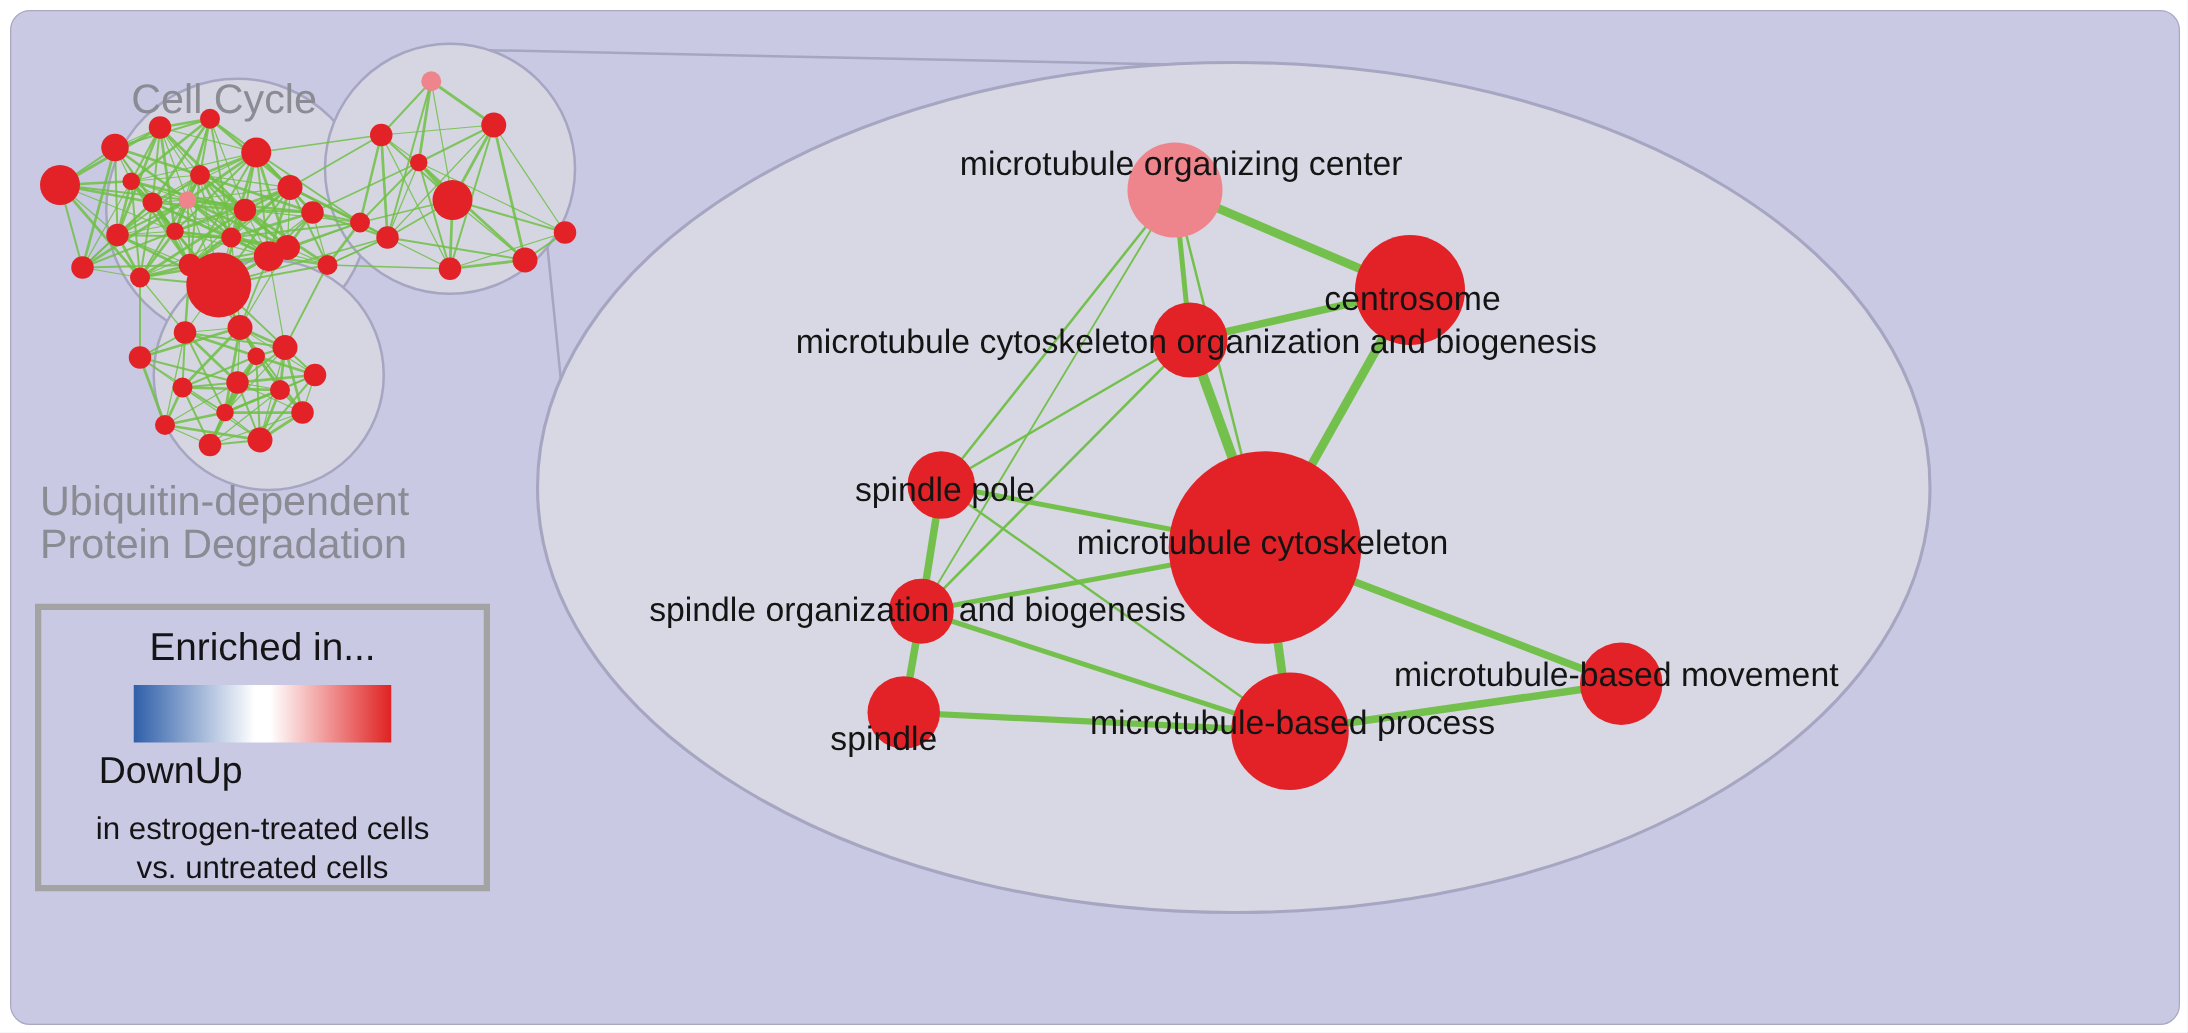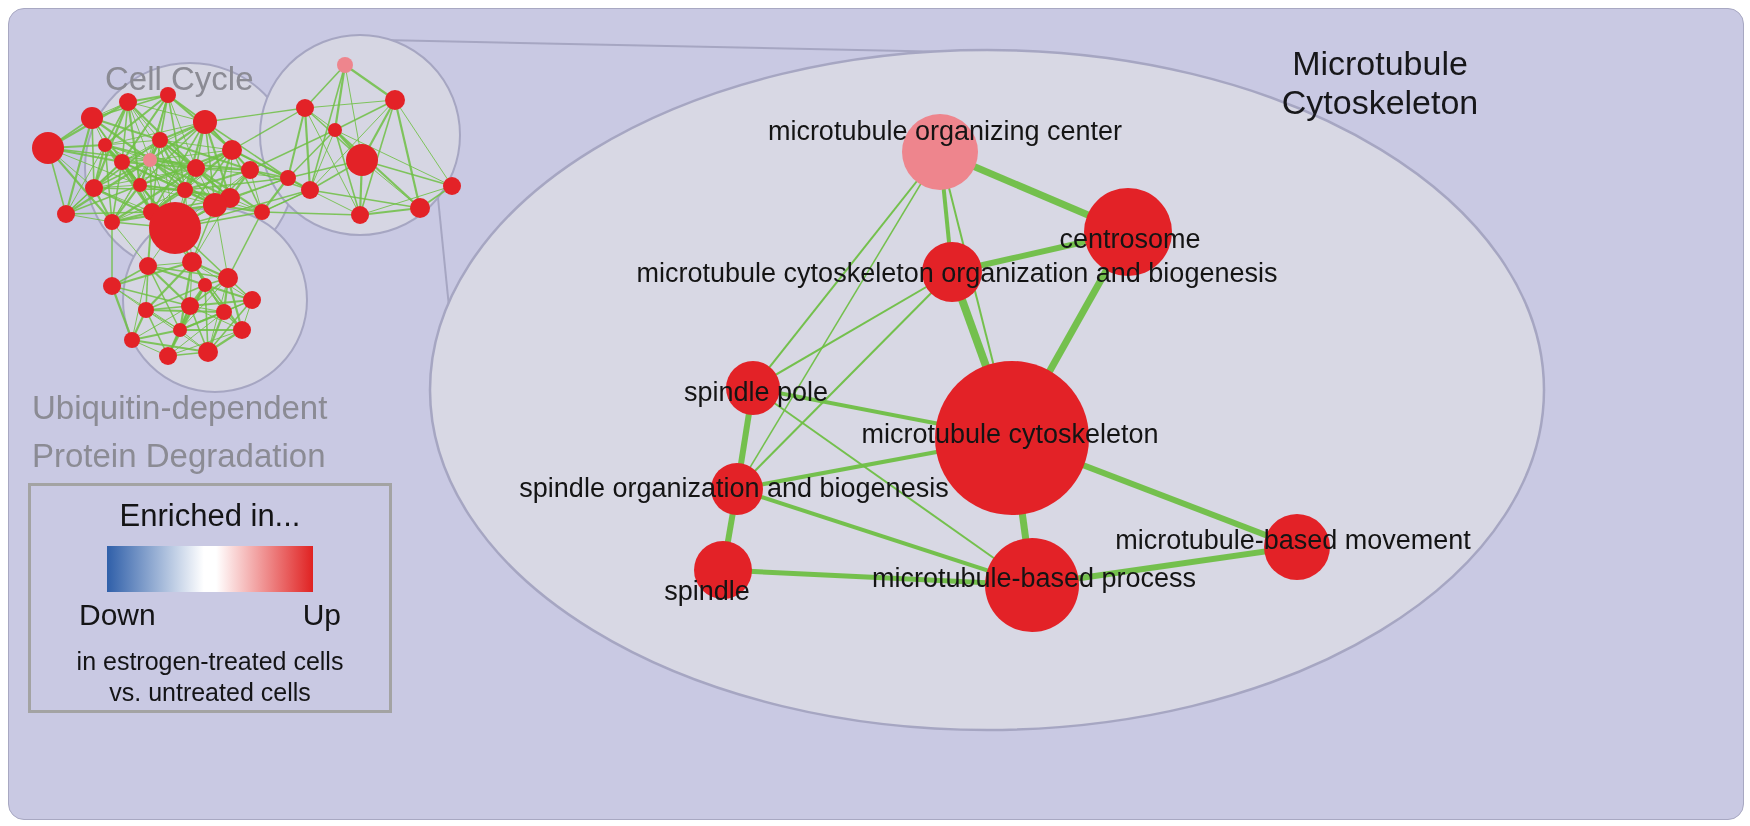--- a/index.html
+++ b/index.html
@@ -3,28 +3,28 @@
 <meta charset="utf-8">
 <style>
   html,body{margin:0;padding:0;background:#ffffff;}
   .page{position:relative;width:1750px;height:826px;background:#ffffff;overflow:hidden;
         font-family:"Liberation Sans",sans-serif;}
   .panel{position:absolute;left:8px;top:8px;width:1734px;height:810px;background:#c9c9e3;
          border:1px solid #a8a8c2;border-radius:16px;}
   svg.scene{position:absolute;left:0;top:0;}
   .lbl{position:absolute;color:#8b8b94;font-weight:400;white-space:pre-line;}
   .lbl-cellcycle{left:105px;top:60px;font-size:33px;}
-  .lbl-ubiquitin{left:32px;top:384px;font-size:33px;line-height:48px;}
+  .lbl-ubiquitin{left:32px;top:384px;font-size:33px;line-height:34px;}
   .lbl-microtubule{left:1255px;top:44px;width:250px;font-size:34px;line-height:39px;
                    color:#17171a;text-align:center;}
   .legend{position:absolute;left:28px;top:483px;width:364px;height:230px;
-          border:3px solid #a3a3a3;box-sizing:border-box;background:transparent;}
+          border:5px solid #a3a3a3;box-sizing:border-box;background:transparent;}
   .legend-title{margin-top:12px;text-align:center;font-size:31px;color:#141416;}
   .legend-bar{width:206px;height:46px;margin:12px auto 0 auto;}
-  .legend-downup{display:flex;justify-content:space-between;width:262px;margin:6px auto 0 auto;
+  .legend-downup{display:flex;width:262px;margin:6px auto 0 auto;
                  font-size:30px;color:#141416;}
   .legend-caption{margin-top:14px;text-align:center;font-size:25px;line-height:31px;
                   color:#141416;white-space:pre-line;}
 </style>
 </head>
 <body>
 
 <div class="page">
   <div class="panel"></div>
 
@@ -398,22 +398,20 @@
       <text x="1010" y="443" text-anchor="middle" fill="#141414" font-size="27" font-family="&quot;Liberation Sans&quot;, sans-serif">microtubule cytoskeleton</text>
       <text x="734" y="497" text-anchor="middle" fill="#141414" font-size="27" font-family="&quot;Liberation Sans&quot;, sans-serif">spindle organization and biogenesis</text>
       <text x="707" y="600" text-anchor="middle" fill="#141414" font-size="27" font-family="&quot;Liberation Sans&quot;, sans-serif">spindle</text>
       <text x="1034" y="587" text-anchor="middle" fill="#141414" font-size="27" font-family="&quot;Liberation Sans&quot;, sans-serif">microtubule-based process</text>
       <text x="1293" y="549" text-anchor="middle" fill="#141414" font-size="27" font-family="&quot;Liberation Sans&quot;, sans-serif">microtubule-based movement</text>
     </svg>
 
   <div class="lbl lbl-cellcycle">Cell Cycle</div>
   <div class="lbl lbl-ubiquitin">Ubiquitin-dependent
 Protein Degradation</div>
-  <div class="lbl lbl-microtubule">Microtubule
-Cytoskeleton</div>
 
   <div class="legend">
     <div class="legend-title">Enriched in...</div>
     <div class="legend-bar" id="legend-bar" style="background: linear-gradient(90deg, rgb(47, 95, 169) 0%, rgb(255, 255, 255) 47%, rgb(255, 255, 255) 53%, rgb(224, 34, 34) 100%);"></div>
     <div class="legend-downup">
       <span>Down</span>
       <span>Up</span>
     </div>
     <div class="legend-caption">in estrogen-treated cells
 vs. untreated cells</div>

